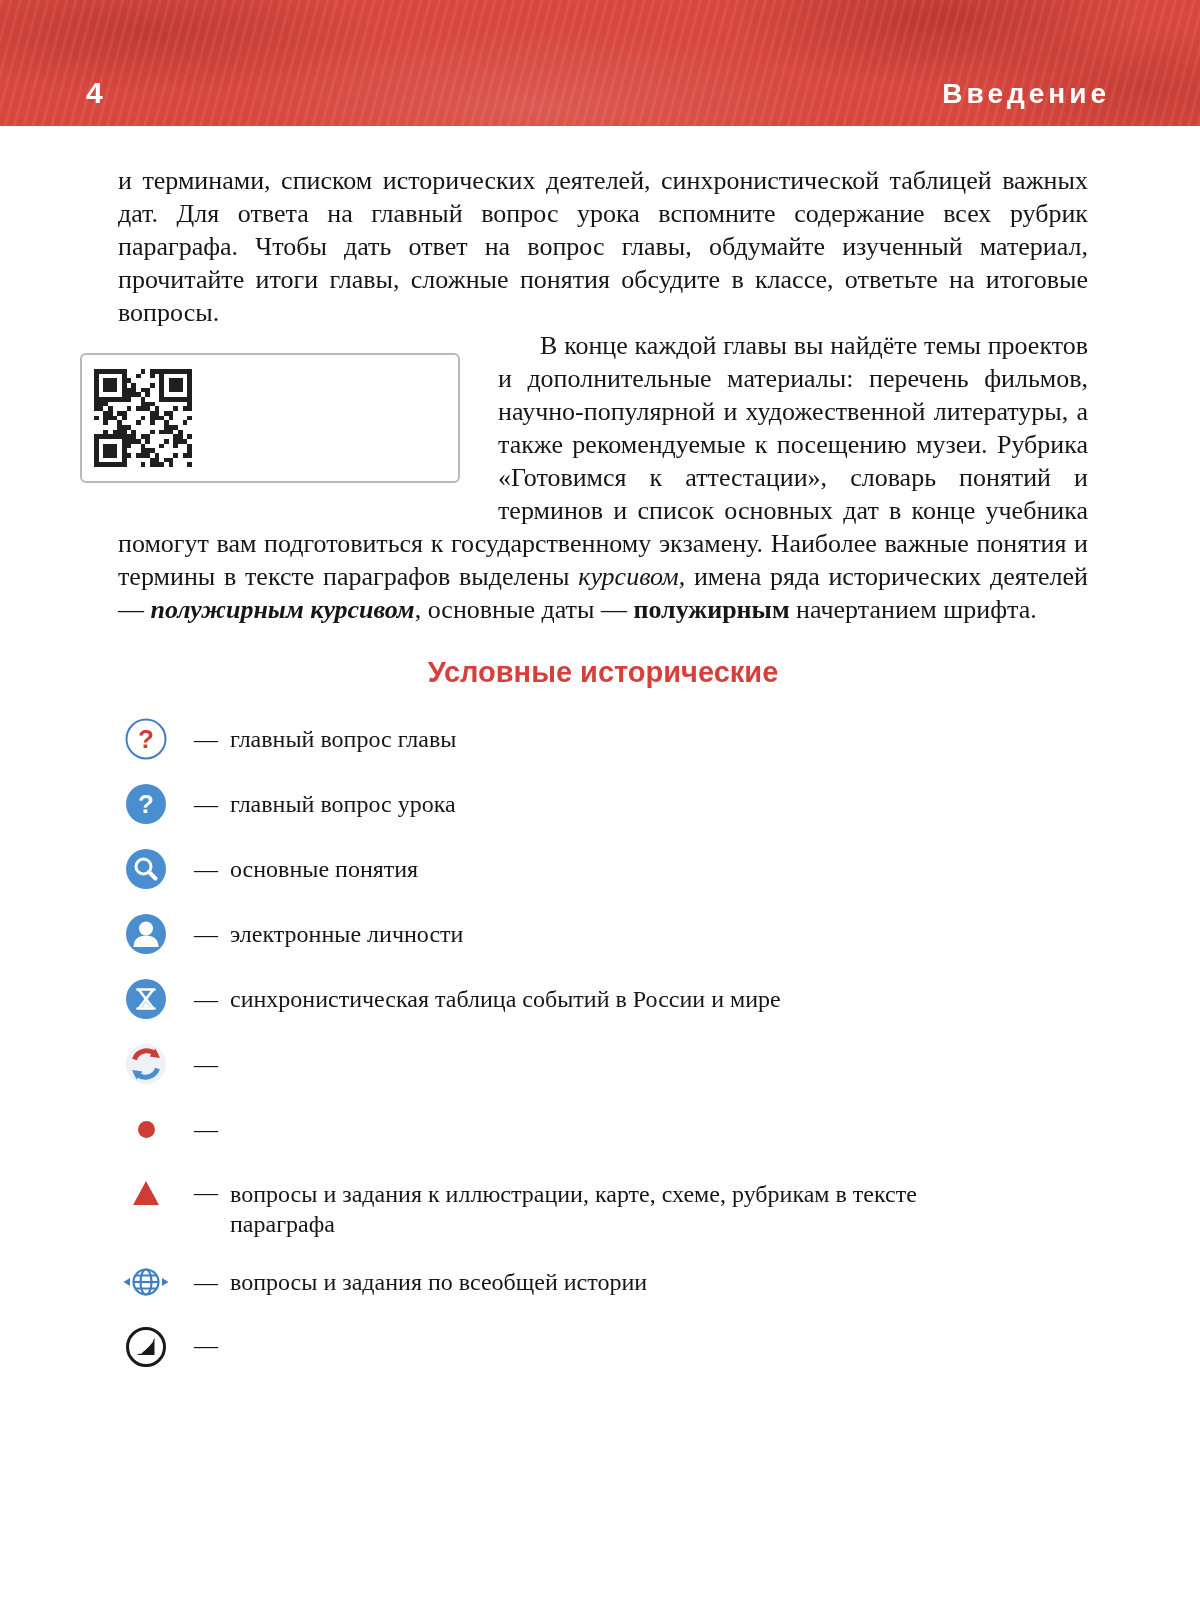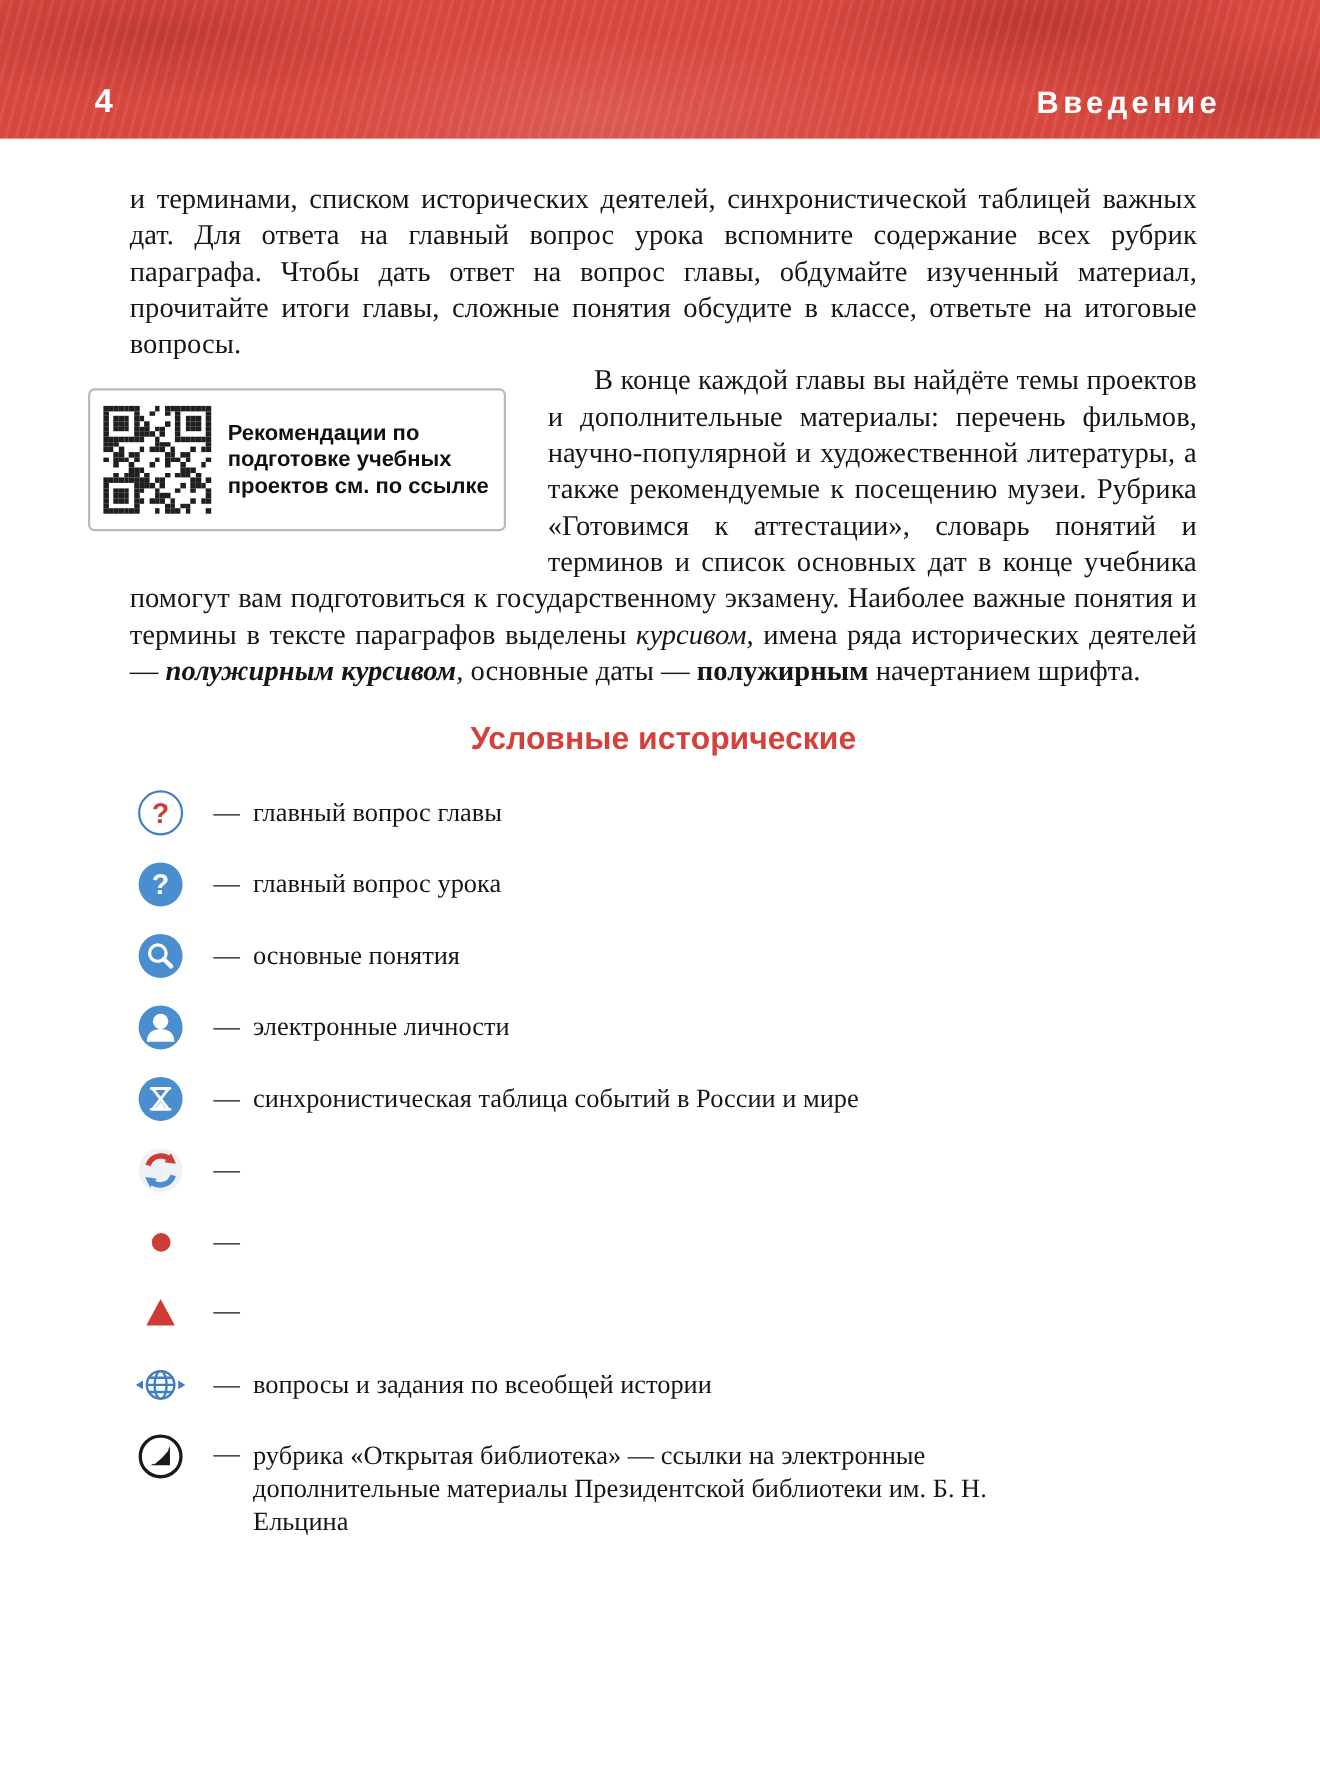--- a/index.html
+++ b/index.html
@@ -302,21 +302,20 @@
           <i style="grid-row:21;grid-column:5"></i>
           <i style="grid-row:21;grid-column:6"></i>
           <i style="grid-row:21;grid-column:7"></i>
           <i style="grid-row:21;grid-column:11"></i>
           <i style="grid-row:21;grid-column:13"></i>
           <i style="grid-row:21;grid-column:14"></i>
           <i style="grid-row:21;grid-column:15"></i>
           <i style="grid-row:21;grid-column:17"></i>
           <i style="grid-row:21;grid-column:21"></i>
         </div>
-      <div class="qr-box-label">Рекомендации по подготовке учебных проектов см. по ссылке</div>
     </div>
 
     <p class="para para-2"><span>В конце каждой главы вы найдёте темы проектов и дополнительные материалы: перечень фильмов, научно-популярной и художественной литературы, а также рекомендуемые к посещению музеи. Рубрика «Готовимся к аттестации», словарь понятий и терминов и список основных дат в конце учебника помогут вам подготовиться к государственному экзамену. Наиболее важные понятия и термины в тексте параграфов выделены </span><span class="italic">курсивом,</span><span> имена ряда исторических деятелей — </span><span class="bold-italic">полужирным курсивом</span><span>, основные даты — </span><span class="bold">полужирным</span><span> начертанием шрифта.</span></p>
 
     <h2 class="legend-title">Условные исторические</h2>
 
     <div class="legend">
 
       <div class="legend-row">
         <span class="legend-icon-cell">
@@ -401,20 +400,21 @@
         <span class="legend-dash">—</span>
       </div>
 
       <div class="legend-row align-top">
         <span class="legend-icon-cell">
           <svg width="44" height="44" viewBox="0 0 44 44">
             <polygon points="22,9 35,33 9,33" fill="#cf3c36"></polygon>
           </svg>
         </span>
         <span class="legend-dash">—</span>
+        <span class="legend-label">вопросы и задания к иллюстрации, карте, схеме, рубрикам в тексте параграфа</span>
       </div>
 
       <div class="legend-row">
         <span class="legend-icon-cell">
           <svg width="54" height="44" viewBox="0 0 54 44">
             <g stroke="#3f7fc1" stroke-width="2.2" fill="none">
               <circle cx="27" cy="22" r="12.5"></circle>
               <ellipse cx="27" cy="22" rx="5.5" ry="12.5"></ellipse>
               <line x1="14.5" y1="22" x2="39.5" y2="22"></line>
               <path d="M16.5 15.5h21M16.5 28.5h21"></path>
@@ -429,18 +429,17 @@
 
       <div class="legend-row align-top">
         <span class="legend-icon-cell">
           <svg width="44" height="44" viewBox="0 0 44 44">
             <circle cx="22" cy="22" r="18.5" fill="#fff" stroke="#1a1a1a" stroke-width="3"></circle>
             <path d="M12.5 30C20 27.5 27.5 20.5 30.5 12.5L30.5 30Z" fill="#1a1a1a"></path>
             <path d="M16 28.5L28.5 16" stroke="#fff" stroke-width="2"></path>
           </svg>
         </span>
         <span class="legend-dash">—</span>
-        <span class="legend-label">рубрика «Открытая библиотека» — ссылки на электронные дополнительные материалы Президентской библиотеки им. Б. Н. Ельцина</span>
       </div>
 
     </div>
   </div>
 </div>
 
 </body></html>

